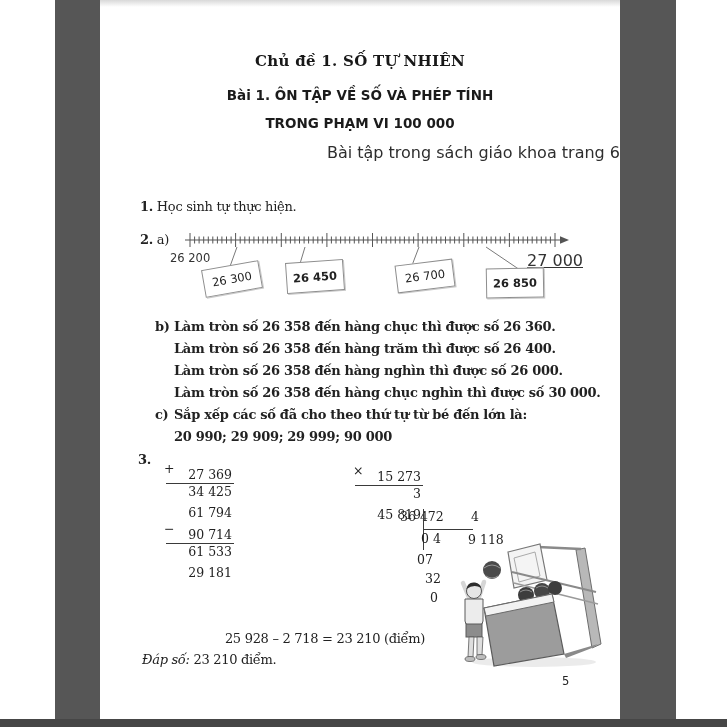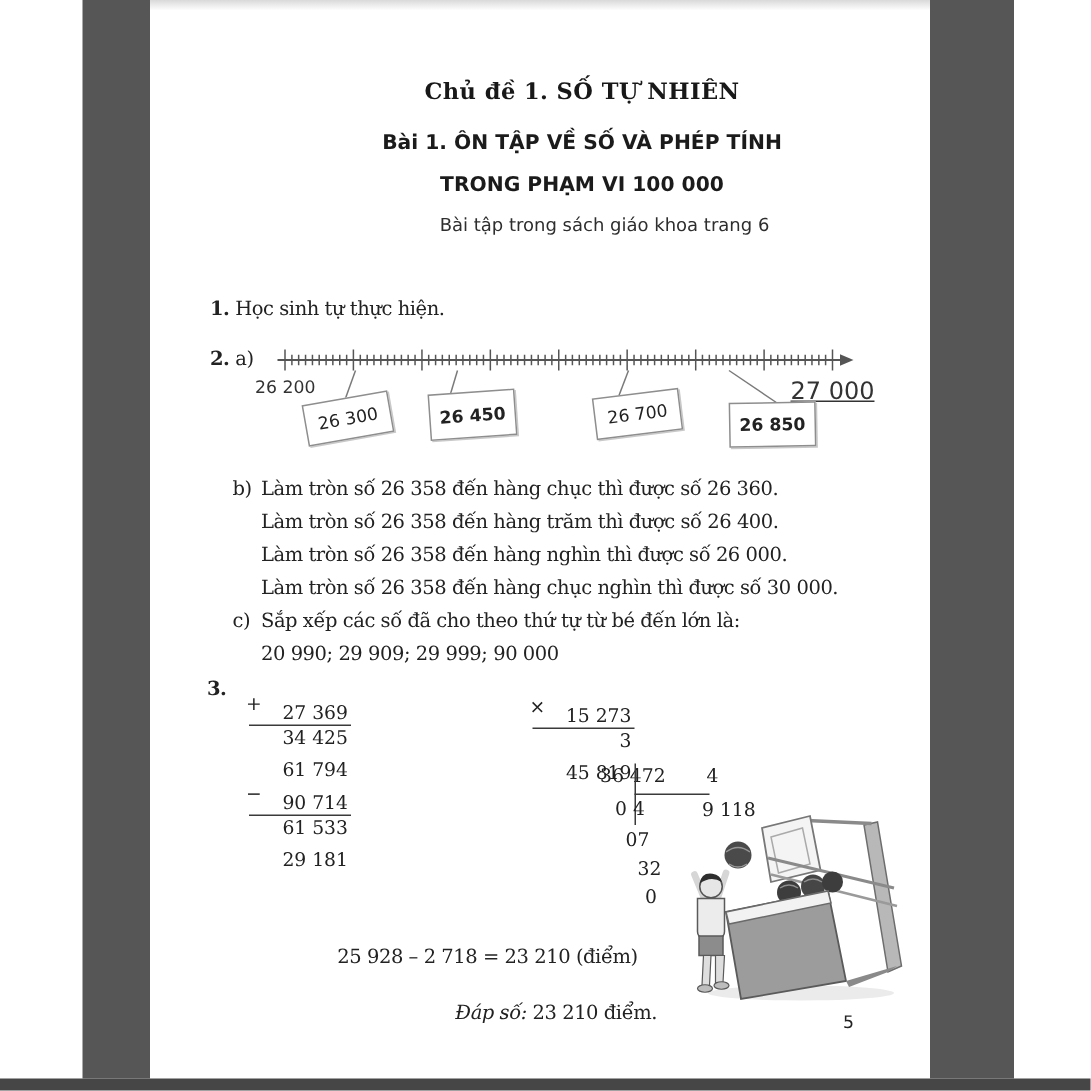--- a/index.html
+++ b/index.html
@@ -9,69 +9,69 @@
     font-family:"DejaVu Serif", serif;
   }
   .abs{position:absolute;}
   
   .edge-left{left:55px;top:0;width:45px;height:719px;background:#565656;}
   .edge-right{left:620px;top:0;width:56px;height:719px;background:#565656;}
   .edge-bottom{left:0;top:719px;width:727px;height:8px;background:#464646;}
   .page-top-shade{left:100px;top:0;width:520px;height:7px;
     background:linear-gradient(#d9d9d9,#ffffff);}
   
-  .page{left:100px;top:0;width:576px;height:719px;}
+  .page{left:100px;top:0;width:520px;height:719px;}
   
   .chapter{top:52px;left:0;width:100%;text-align:center;
     font-weight:bold;font-size:15px;letter-spacing:.3px;color:#181818;}
   .lesson{left:0;width:100%;text-align:center;font-weight:bold;
     font-family:"DejaVu Sans",sans-serif;font-size:13.5px;color:#1b1b1b;}
   .lesson1{top:87px;} .lesson2{top:115px;}
-  .subtitle{top:143px;left:0;width:100%;text-align:center;
-    font-family:"DejaVu Sans",sans-serif;font-size:12px;color:#2e2e2e;margin-left:15px;}
+  .subtitle{top:143px;left:0;width:100%;text-align:right;
+    font-family:"DejaVu Sans",sans-serif;font-size:16px;color:#2e2e2e;}
   
   .t{font-size:13px;letter-spacing:-0.3px;color:#222;}
   .b{font-weight:bold;}
   .ex1{left:40px;top:199px;}
   .ex2label{left:40px;top:232px;}
   .nl-start{left:70px;top:251px;font-family:"DejaVu Sans",sans-serif;
     font-size:11.5px;letter-spacing:0;color:#333;}
   .nl-end{left:427px;top:251px;font-family:"DejaVu Sans",sans-serif;
     font-size:16px;letter-spacing:0;color:#333;text-decoration:underline;}
   .nl-svg{left:83px;top:226px;}
   .tag{position:absolute;background:#fff;border:1px solid #8e8e8e;
     box-shadow:1px 1px 0 #c9c9c9;
     width:56px;height:26px;display:flex;align-items:center;justify-content:center;
     font-family:"DejaVu Sans",sans-serif;font-size:11.5px;color:#222;}
   .tag1{left:103px;top:265px;transform:rotate(-10deg);}
   .tag2{left:186px;top:261px;transform:rotate(-4deg);height:29px;}
   .tag3{left:296px;top:262px;transform:rotate(-7deg);}
   .tag4{left:386px;top:268px;transform:rotate(-1deg);height:28px;}
   
-  .bc{left:55px;top:316px;line-height:22px;}
+  .bc{left:55px;top:316px;line-height:22px;font-weight:bold;}
   .bc .row{white-space:nowrap;}
   .plabel{display:inline-block;width:19px;}
   .indent{display:inline-block;width:19px;}
   
   .ex3label{left:38px;top:452px;}
   .mathblock{position:absolute;width:68px;font-size:12.5px;color:#222;}
   .mathblock .mrow{position:absolute;right:0;text-align:right;white-space:nowrap;margin-top:19px;}
   .mathblock .op{position:absolute;left:0;}
   .mathblock .rule{position:absolute;left:2px;right:-2px;border-top:1.3px solid #3a3a3a;}
   .add{left:64px;top:448px;}
   .sub{left:64px;top:508px;}
   .mul{left:253px;top:450px;}
   .division{position:absolute;left:258px;top:508px;font-size:12.5px;color:#222;}
   .division .drow{position:absolute;white-space:nowrap;margin-left:40px;}
   .vbar{position:absolute;left:65px;top:1px;height:41px;border-left:1.3px solid #3a3a3a;}
   .hline{position:absolute;left:65px;top:21px;width:50px;border-top:1.3px solid #3a3a3a;}
   
   .ex4label{left:40px;top:609px;}
   .ex4eq{left:40px;top:631px;width:370px;text-align:center;}
-  .ex4ans{left:23px;top:652px;width:315px;text-align:right;margin-top:16px;}
+  .ex4ans{left:42px;top:652px;width:315px;}
   .it{font-style:italic;}
   
   .illu{left:348px;top:538px;}
   .pagenum{left:462px;top:674px;font-family:"DejaVu Sans",sans-serif;
     font-size:11.5px;color:#222;}
 </style>
 </head>
 <body>
 
 <div class="abs edge-left"></div>
@@ -162,21 +162,21 @@
     <div class="rule" style="top:35px"></div>
     <div class="mrow" style="top:38px">45 819</div>
   </div>
 
   <div class="division">
     <div class="drow" style="left:2px;top:1px">36 472</div>
     <div class="vbar"></div>
     <div class="drow" style="left:73px;top:1px">4</div>
     <div class="hline"></div>
     <div class="drow" style="left:70px;top:24px">9 118</div>
-    <div class="drow" style="left:12px;top:23px">0 4</div>
+    <div class="drow" style="left:23px;top:23px">0 4</div>
     <div class="drow" style="left:19px;top:44px">07</div>
     <div class="drow" style="left:27px;top:63px">32</div>
     <div class="drow" style="left:32px;top:82px">0</div>
   </div>
 
   <div class="abs t ex4eq">25 928 – 2 718 = 23 210 (điểm)</div>
   <div class="abs t ex4ans">
     <span class="it">Đáp số:</span>
     <span>23 210 điểm.</span>
   </div>

